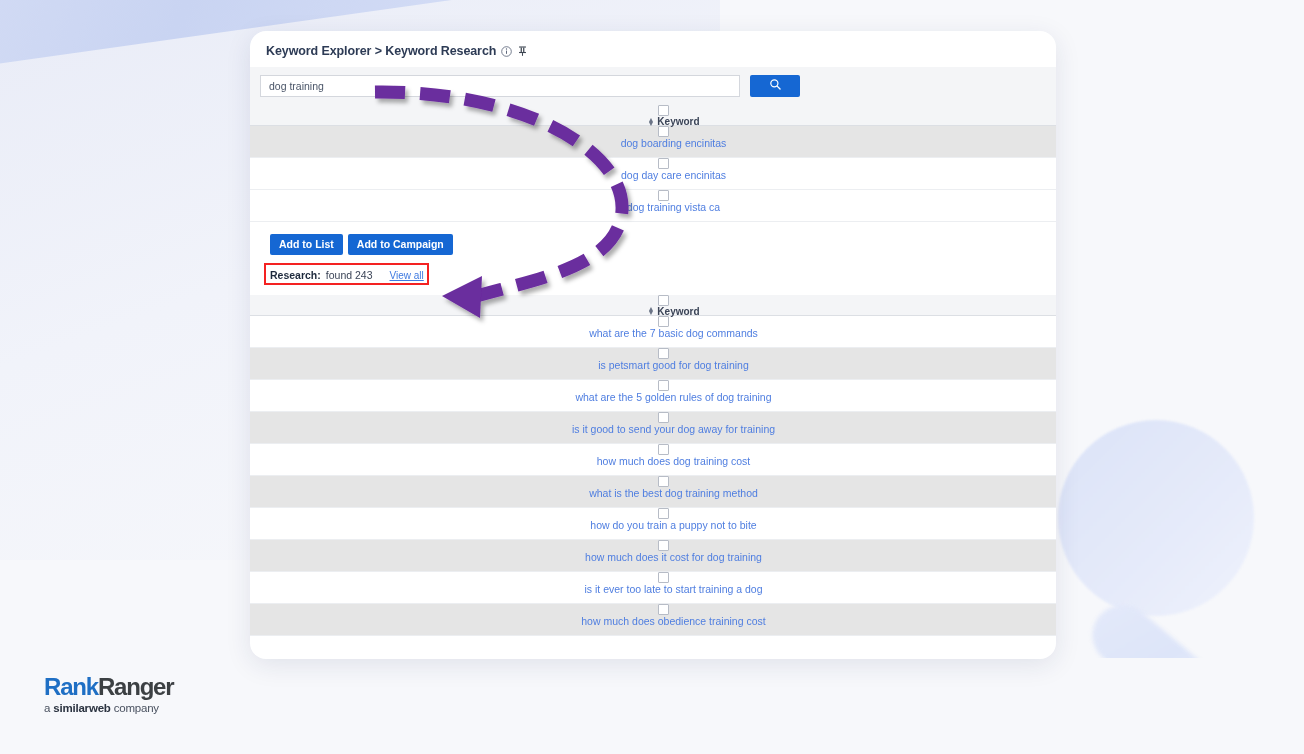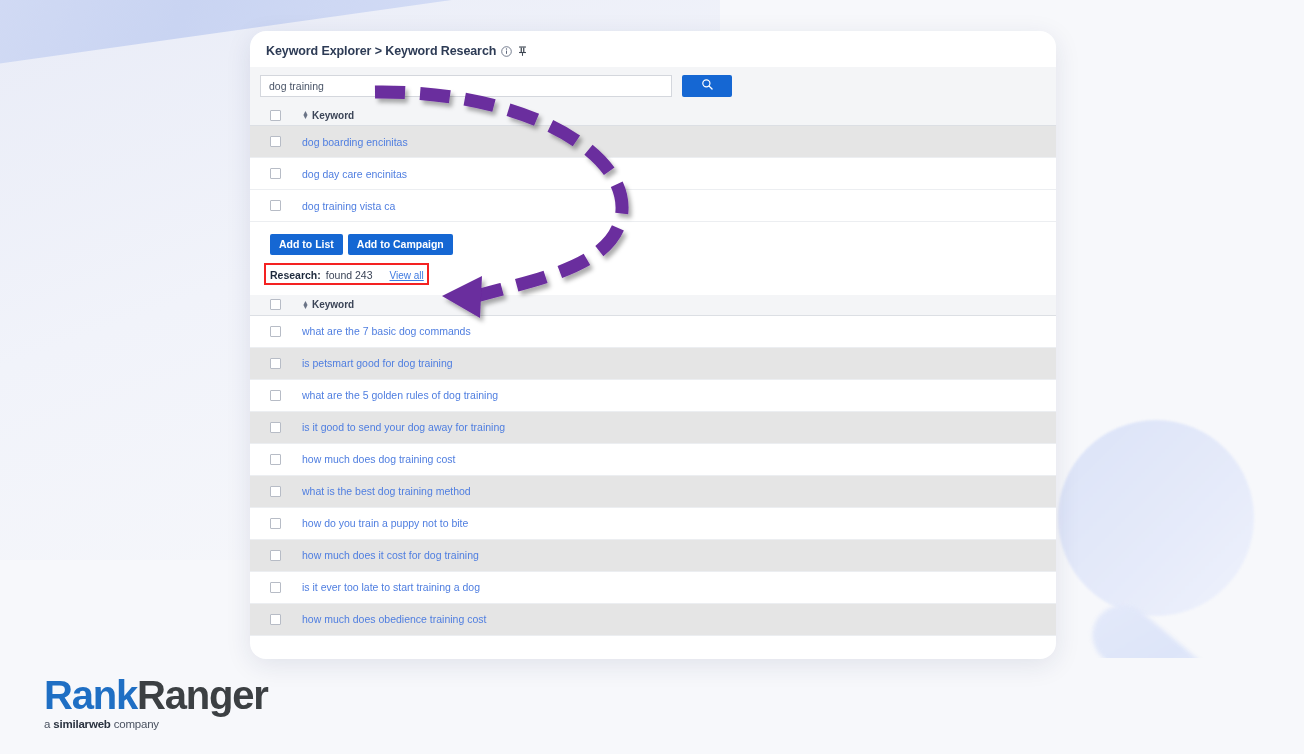--- a/index.html
+++ b/index.html
@@ -108,21 +108,21 @@
   
   .search-strip {
     background: #f4f5f7;
     padding: 8px 10px;
     display: flex;
     align-items: center;
     gap: 10px;
   }
   .search-input {
     flex: 0 0 auto;
-    width: 412px;
+    width: 480px;
     height: 22px;
     border: 1px solid #d4d7dd;
     background: #ffffff;
     font-family: "Liberation Sans", sans-serif;
     font-size: 10.5px;
     color: #4a5568;
     padding: 0 8px;
     box-sizing: border-box;
     outline: none;
   }
@@ -142,20 +142,21 @@
 
   
   .kw-table { width: 100%; }
   .kw-row {
     display: flex;
     align-items: center;
     height: 32px;
     box-sizing: border-box;
     padding-left: 20px;
     border-bottom: 1px solid #eceef1;
+    flex-direction: column;
   }
   .kw-row.header-row {
     background: #f4f5f7;
     border-bottom: 1px solid #dcdfe4;
     height: 21px;
   }
   .kw-row.alt { background: #e5e5e5; }
   .kw-check {
     width: 9px;
     height: 9px;
@@ -252,21 +253,21 @@
   }
 
   
   #brand-logo {
     position: absolute;
     left: 44px;
     top: 675px;
     z-index: 3;
   }
   .logo-main {
-    font-size: 40px;
+    font-size: 24px;
     font-weight: bold;
     letter-spacing: -1.2px;
     line-height: 1;
   }
   .logo-rank { color: #1f6fc4; }
   .logo-ranger { color: #3c4043; }
   .logo-sub {
     margin-top: 3px;
     font-size: 11.5px;
     color: #4a5260;

